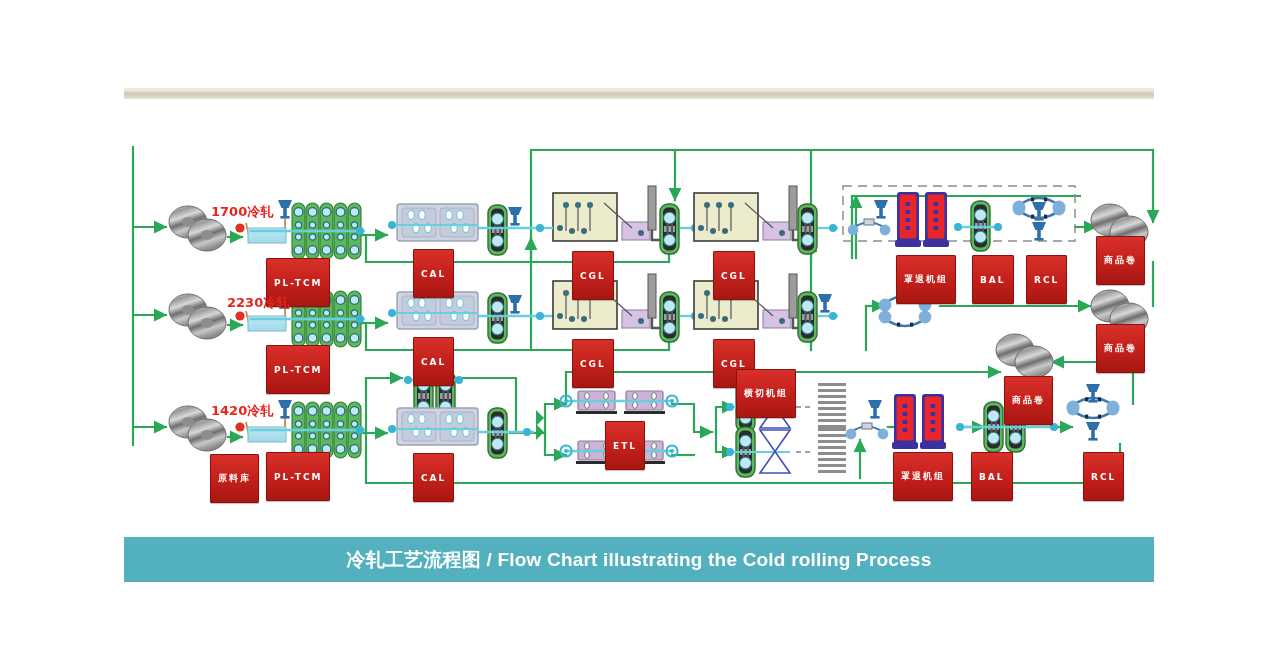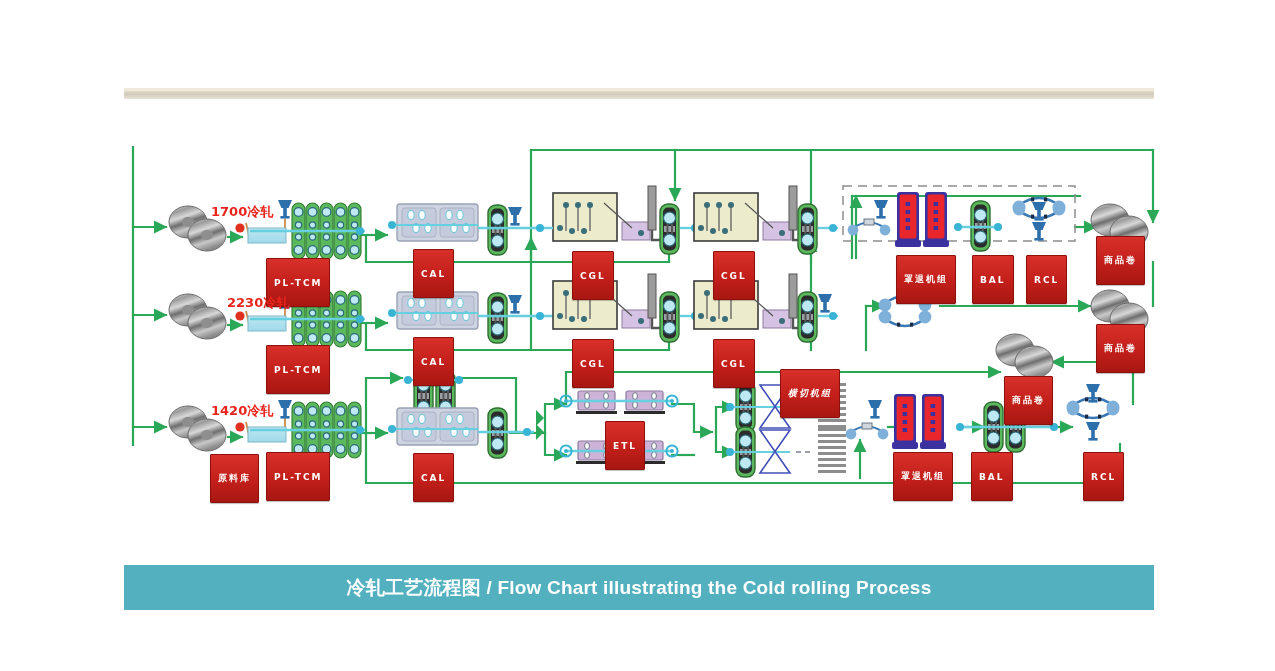--- a/index.html
+++ b/index.html
@@ -7,21 +7,21 @@
   #stage{position:relative;width:1275px;height:671px;background:#fff;}
 
   
   .topbar{position:absolute;left:124px;top:88px;width:1030px;height:11px;
     background:linear-gradient(180deg,#e8e2d0 0%,#ded8c6 35%,#cfcabb 55%,#e7e2d2 100%);
     border-radius:1px;}
   .topbar .tb-hi{position:absolute;left:0;top:0;width:100%;height:3px;background:#efeadb;}
 
   
   .caption{position:absolute;left:124px;top:537px;width:1030px;height:45px;
-    background:#52b0bf;display:flex;align-items:center;justify-content:center;margin-top:28px;}
+    background:#52b0bf;display:flex;align-items:center;justify-content:center;}
   .caption span{color:#ffffff;font-size:19px;font-weight:bold;letter-spacing:.2px;
     font-family:"Liberation Sans","DejaVu Sans",sans-serif;}
 
   
   #art{position:absolute;left:0;top:0;width:1275px;height:671px;}
 
   
   .plaque{position:absolute;background:linear-gradient(180deg,#d8302a 0%,#c21f1a 55%,#a81712 100%);
     border:1px solid #8d100c;border-radius:1px;color:#fff;
     display:flex;align-items:center;justify-content:center;
@@ -589,21 +589,21 @@
       <div class="plaque cjk" style="left: 1096px; top: 236px;">商品卷</div>
       <div class="plaque" style="left: 266px; top: 345px;">PL-TCM</div>
       <div class="plaque" style="left: 413px; top: 337px;">CAL</div>
       <div class="plaque" style="left: 572px; top: 339px;">CGL</div>
       <div class="plaque" style="left: 713px; top: 339px;">CGL</div>
       <div class="plaque cjk" style="left: 1096px; top: 324px;">商品卷</div>
       <div class="plaque cjk" style="left: 166px; top: 454px; margin-left: 44px;">原料库</div>
       <div class="plaque" style="left: 266px; top: 452px;">PL-TCM</div>
       <div class="plaque" style="left: 413px; top: 453px;">CAL</div>
       <div class="plaque" style="left: 605px; top: 421px;">ETL</div>
-      <div class="plaque cjk" style="left: 780px; top: 369px; font-style: italic;">横切机组</div>
+      <div class="plaque cjk" style="left: 736px; top: 369px;">横切机组</div>
       <div class="plaque cjk" style="left: 1004px; top: 376px;">商品卷</div>
       <div class="plaque cjk" style="left: 893px; top: 452px;">罩退机组</div>
       <div class="plaque" style="left: 971px; top: 452px;">BAL</div>
       <div class="plaque cjk" style="left: 1083px; top: 452px;">RCL</div>
     </div>
   <div id="milltag-layer">
       <div class="milltag" style="left: 211px; top: 203px;">1700冷轧</div>
       <div class="milltag" style="left: 211px; top: 294px; margin-left: 16px;">2230冷轧</div>
       <div class="milltag" style="left: 211px; top: 402px;">1420冷轧</div>
     </div>

